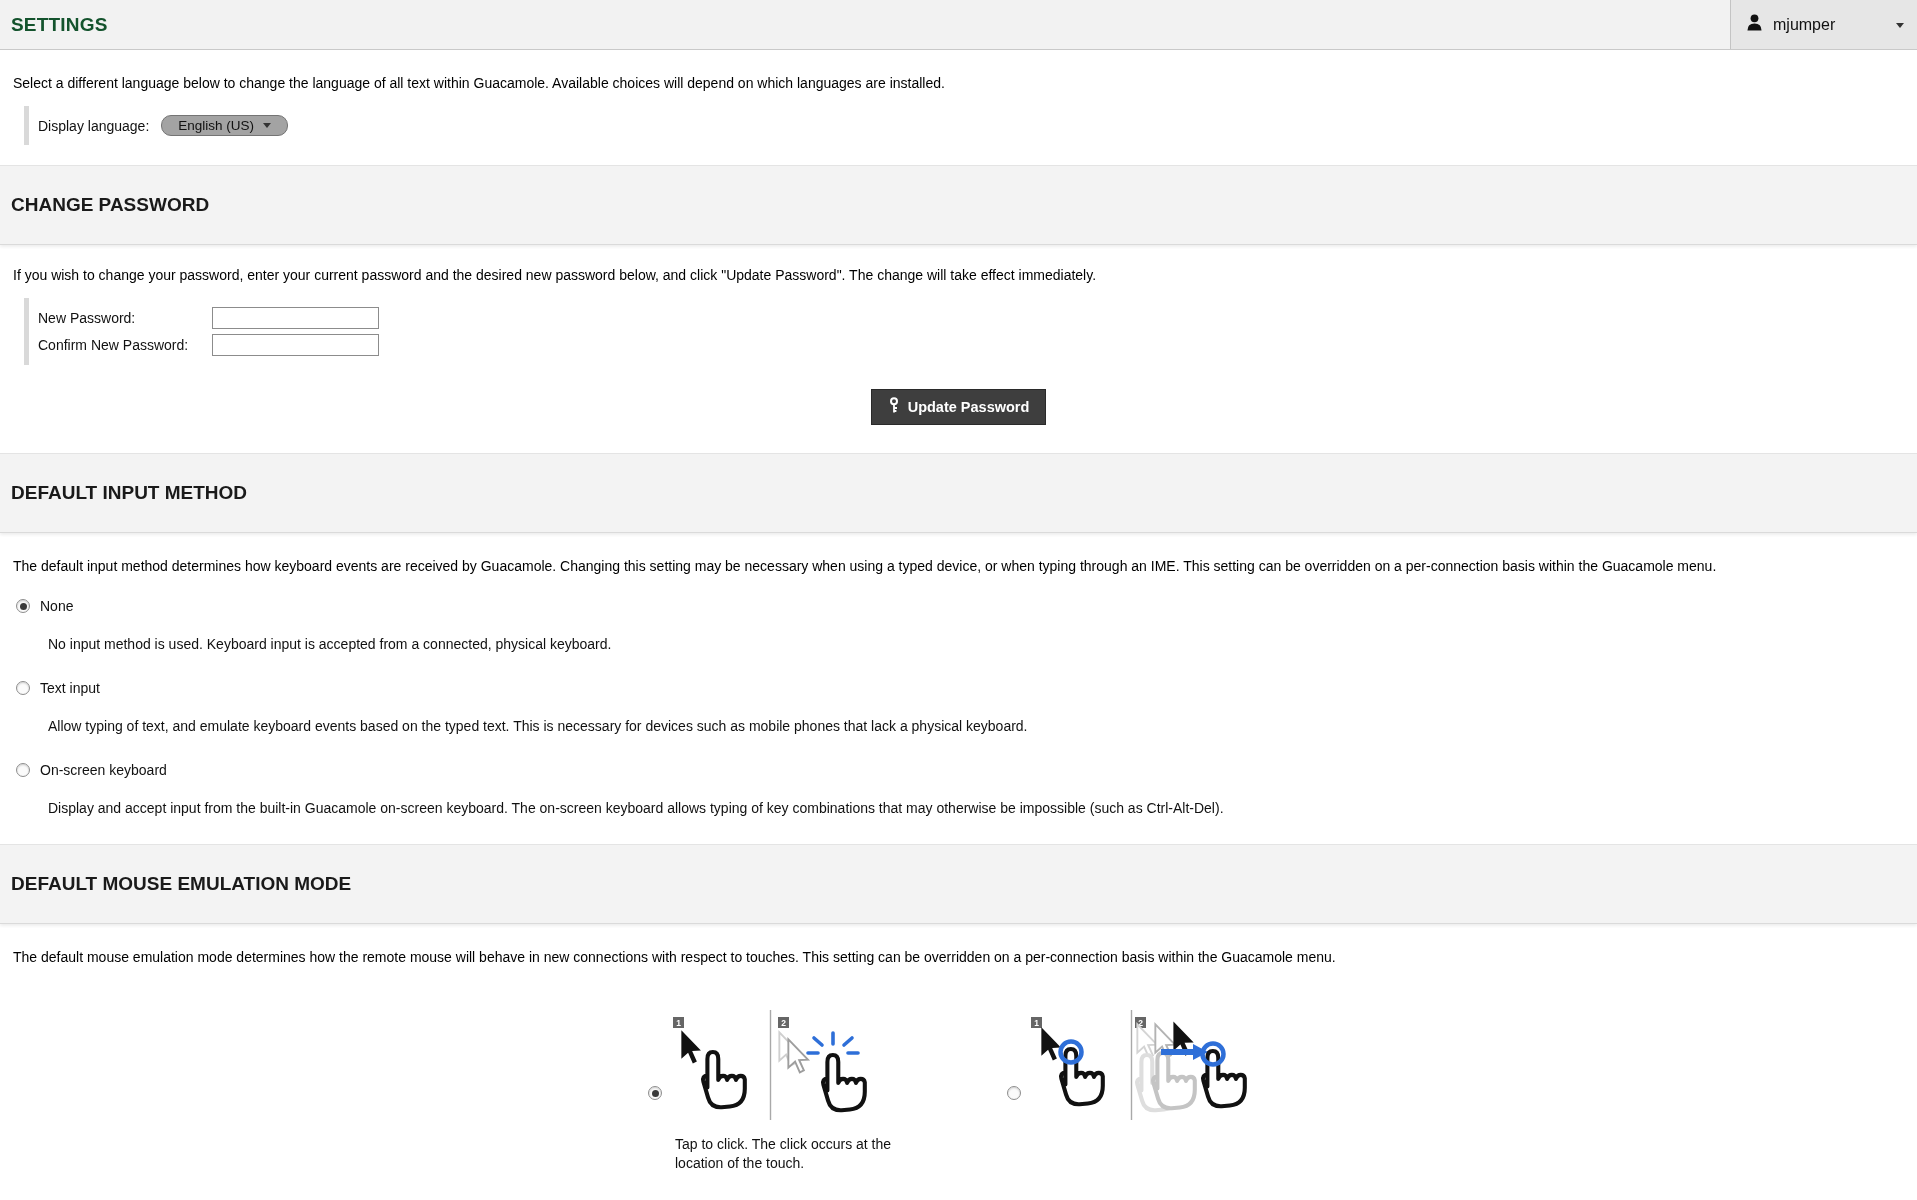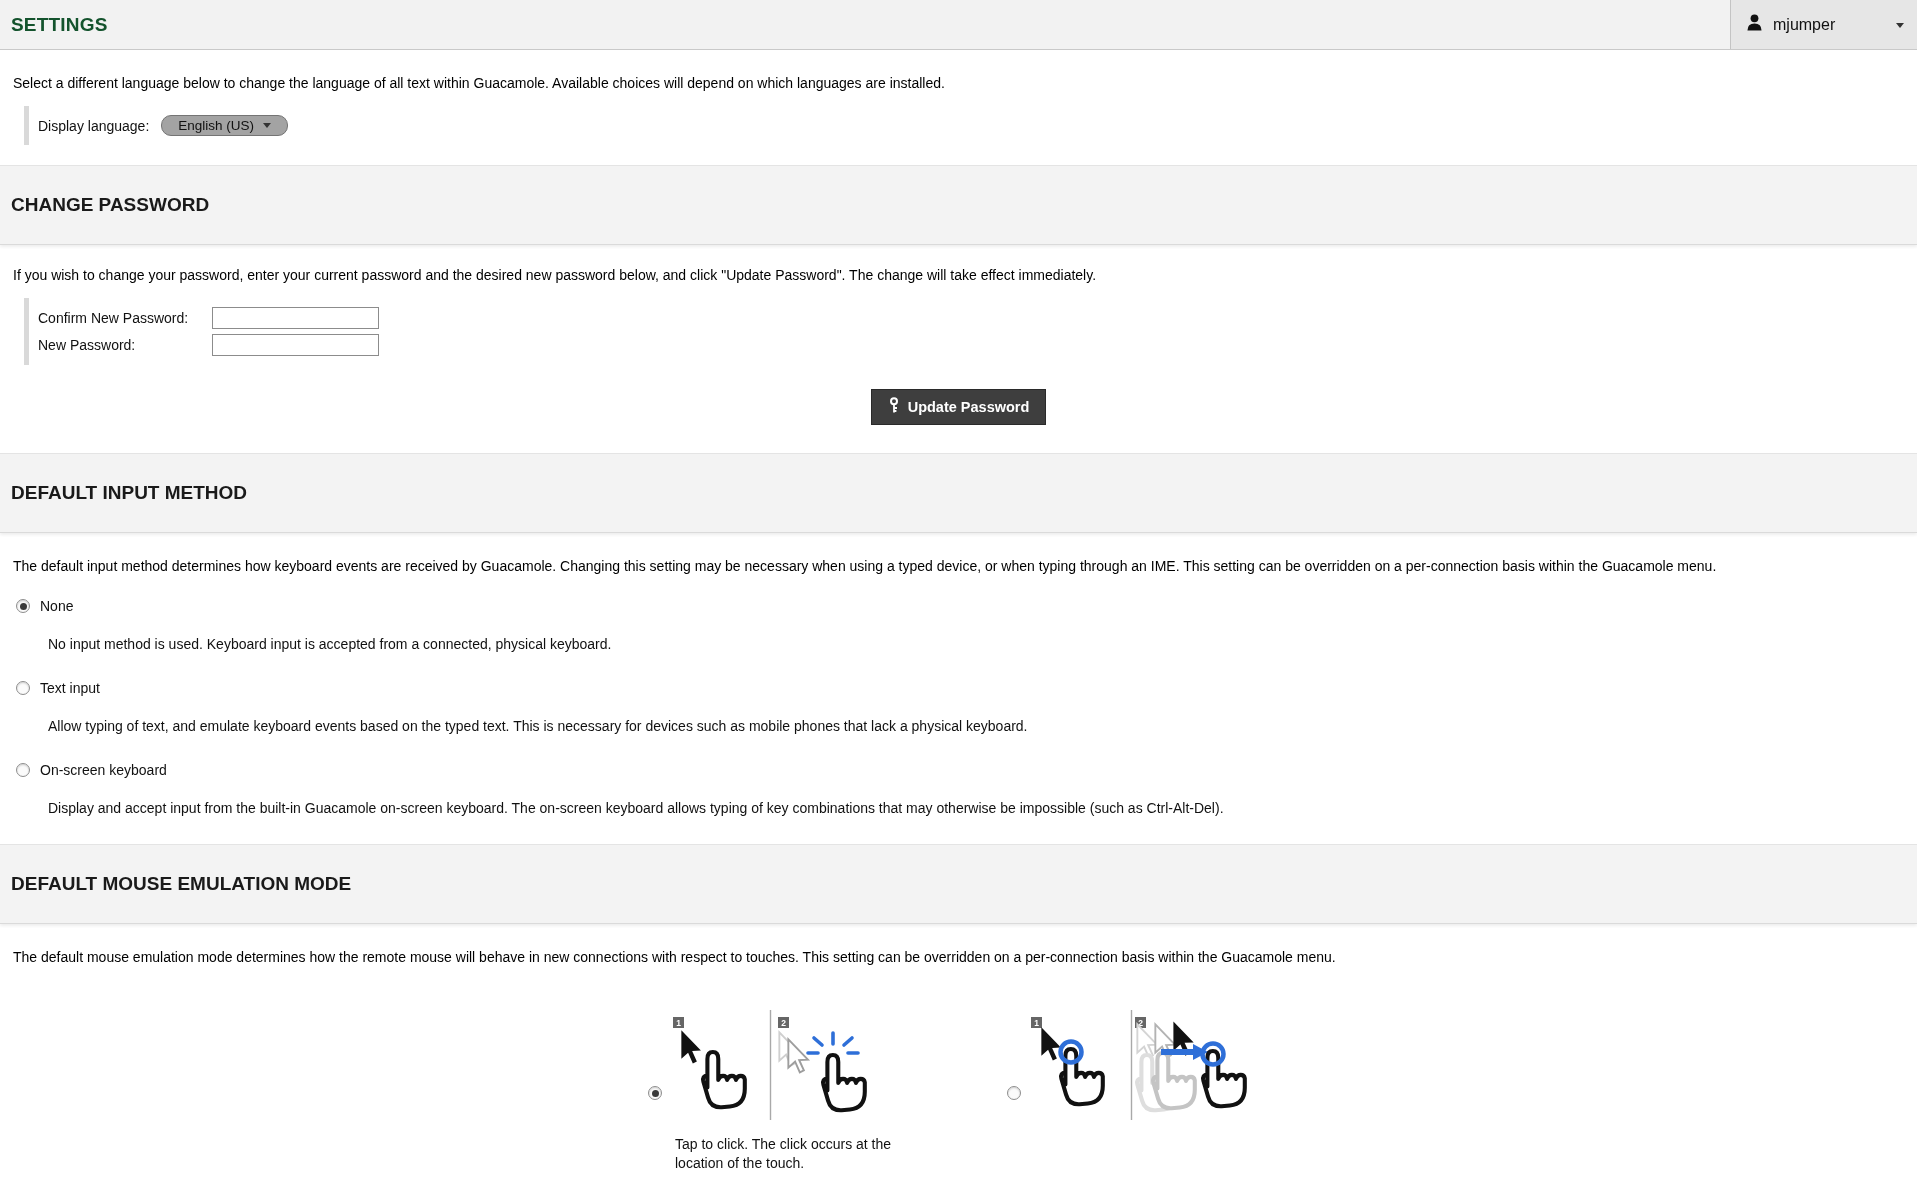--- a/index.html
+++ b/index.html
@@ -98,25 +98,25 @@
     </span>
   </div>
 </div>
 
 <div class="section-strip">CHANGE PASSWORD</div>
 
 <p class="desc" style="margin-top:22px">If you wish to change your password, enter your current password and the desired new password below, and click "Update Password". The change will take effect immediately.</p>
 
 <div class="form-block">
   <div class="field-row">
+    <span class="field-label">New Password:</span>
+    <input type="password" class="pw-input" style="">
+  </div>
+  <div class="field-row">
     <span class="field-label">Confirm New Password:</span>
-    <input type="password" class="pw-input" style="">
-  </div>
-  <div class="field-row">
-    <span class="field-label">New Password:</span>
     <input type="password" class="pw-input" style="">
   </div>
 </div>
 
 <div class="button-row">
   <button class="dark-button">
     <span>
       <svg width="12" height="17" viewBox="0 0 12 17">
         <circle cx="6" cy="4.3" r="3" fill="none" stroke="#fff" stroke-width="2"></circle>
         <path d="M6 7.3 V15.6 M6 11 H9 M6 14 H8.4" stroke="#fff" stroke-width="1.8" fill="none"></path>

